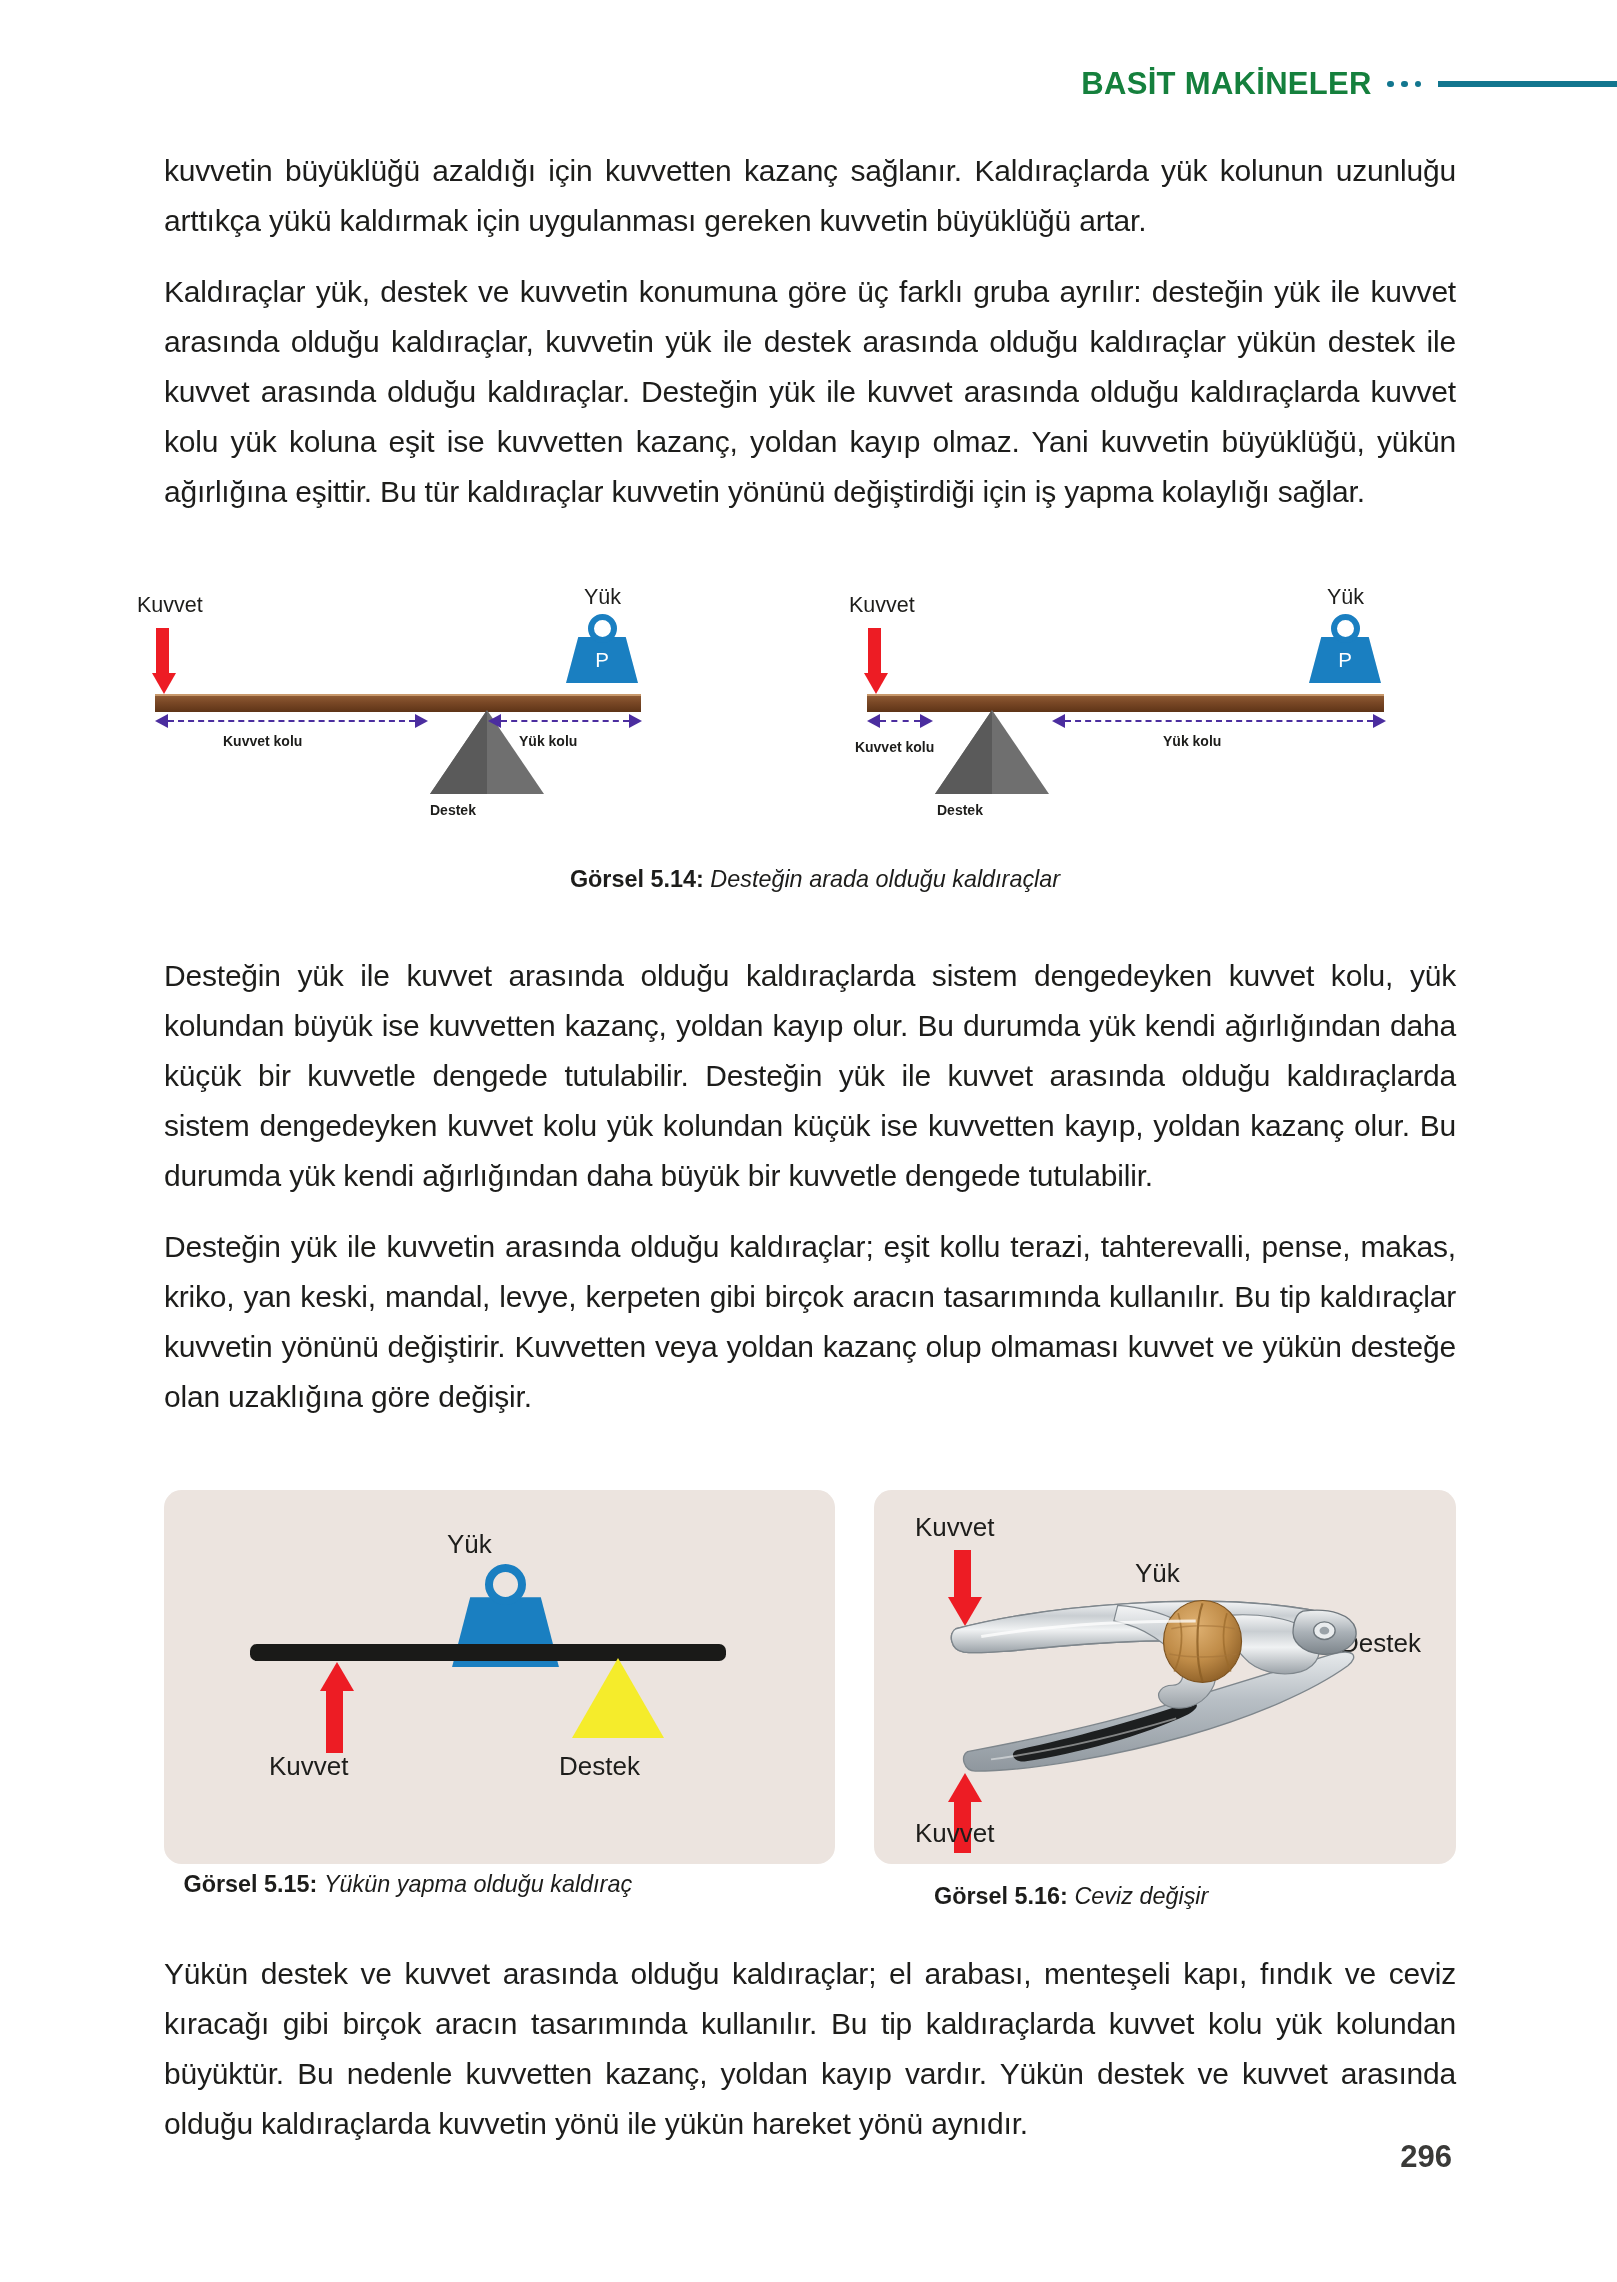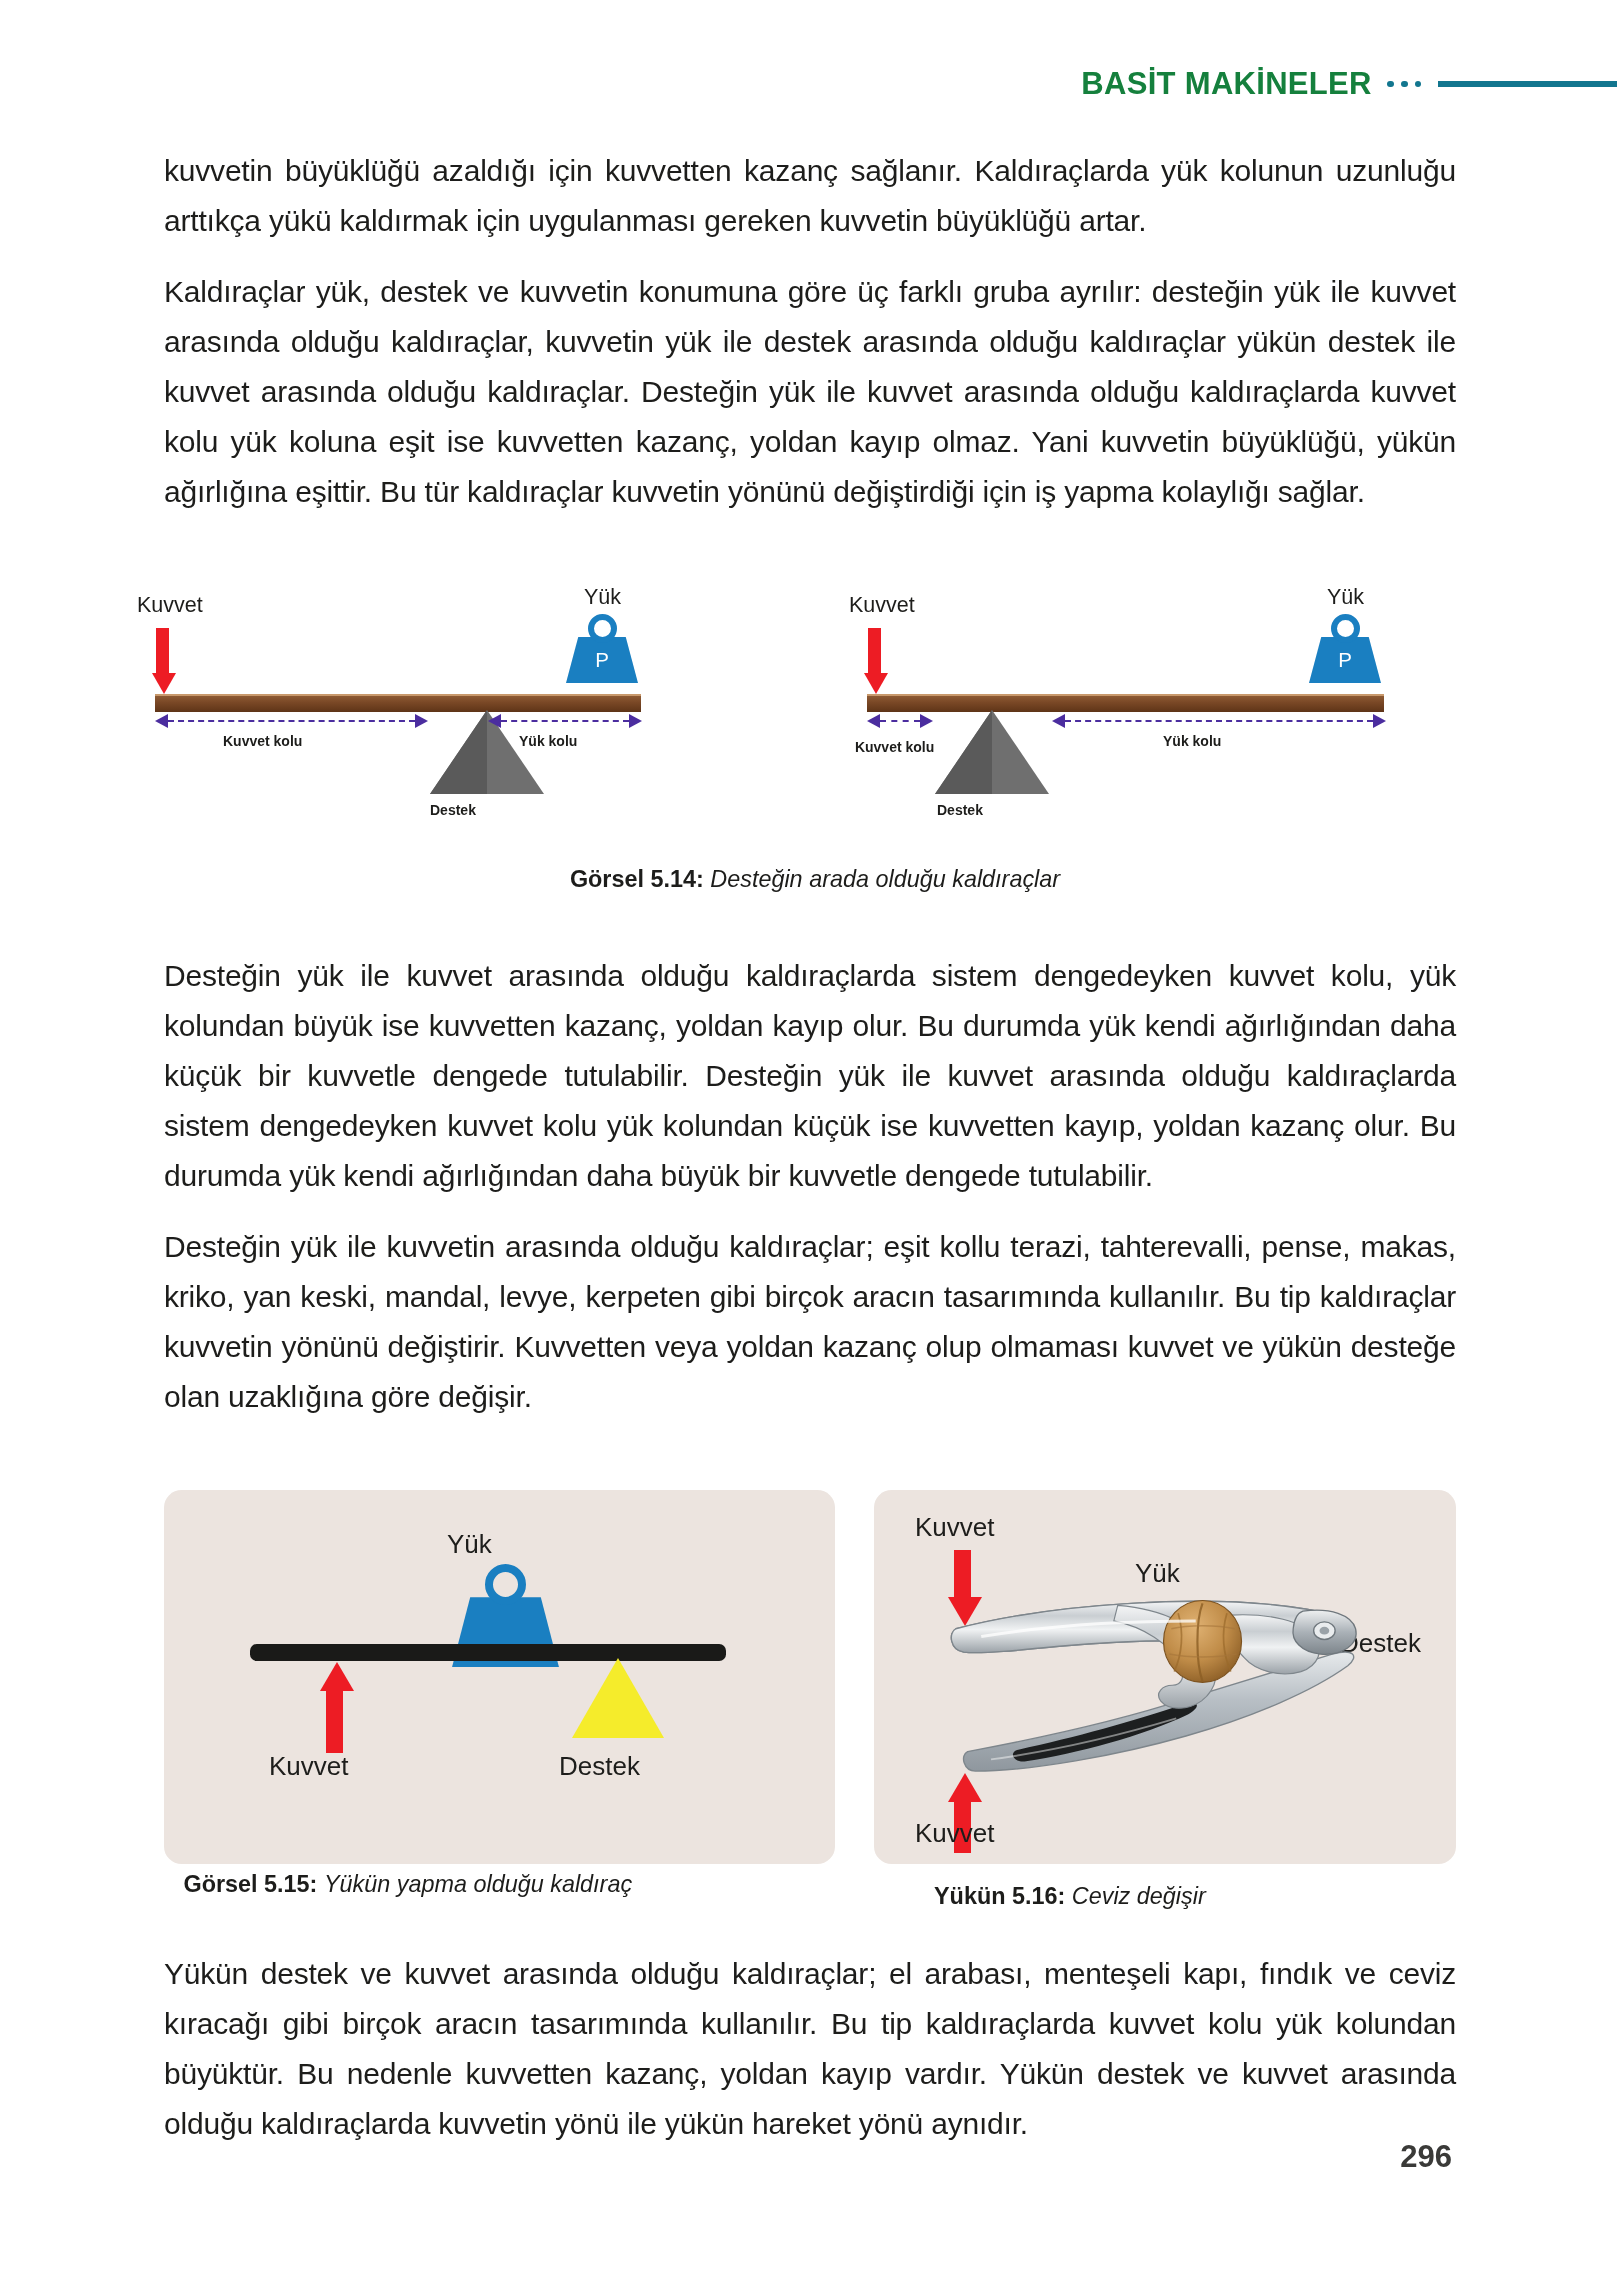--- a/index.html
+++ b/index.html
@@ -470,21 +470,21 @@
       <span class="lbl-panel" style="left:41px; top:328px;">Kuvvet</span>
     </div>
   </div>
 
   <div class="caption-row">
     <div class="caption c1">
       <b>Görsel 5.15:</b>
       <i>Yükün yapma olduğu kaldıraç</i>
     </div>
     <div class="caption c2">
-      <b>Yükün 5.16:</b>
+      <b>Görsel 5.16:</b>
       <i>Ceviz değişir</i>
     </div>
   </div>
 
   <div class="content" style="top:1949px;">
     <p class="body">Yükün destek ve kuvvet arasında olduğu kaldıraçlar; el arabası, menteşeli kapı, fındık ve ceviz kıracağı gibi birçok aracın tasarımında kullanılır. Bu tip kaldıraçlarda kuvvet kolu yük kolundan büyüktür. Bu nedenle kuvvetten kazanç, yoldan kayıp vardır. Yükün destek ve kuvvet arasında  olduğu kaldıraçlarda kuvvetin yönü ile yükün hareket yönü aynıdır.</p>
   </div>
 
   <div class="pagenum">296</div>
 

